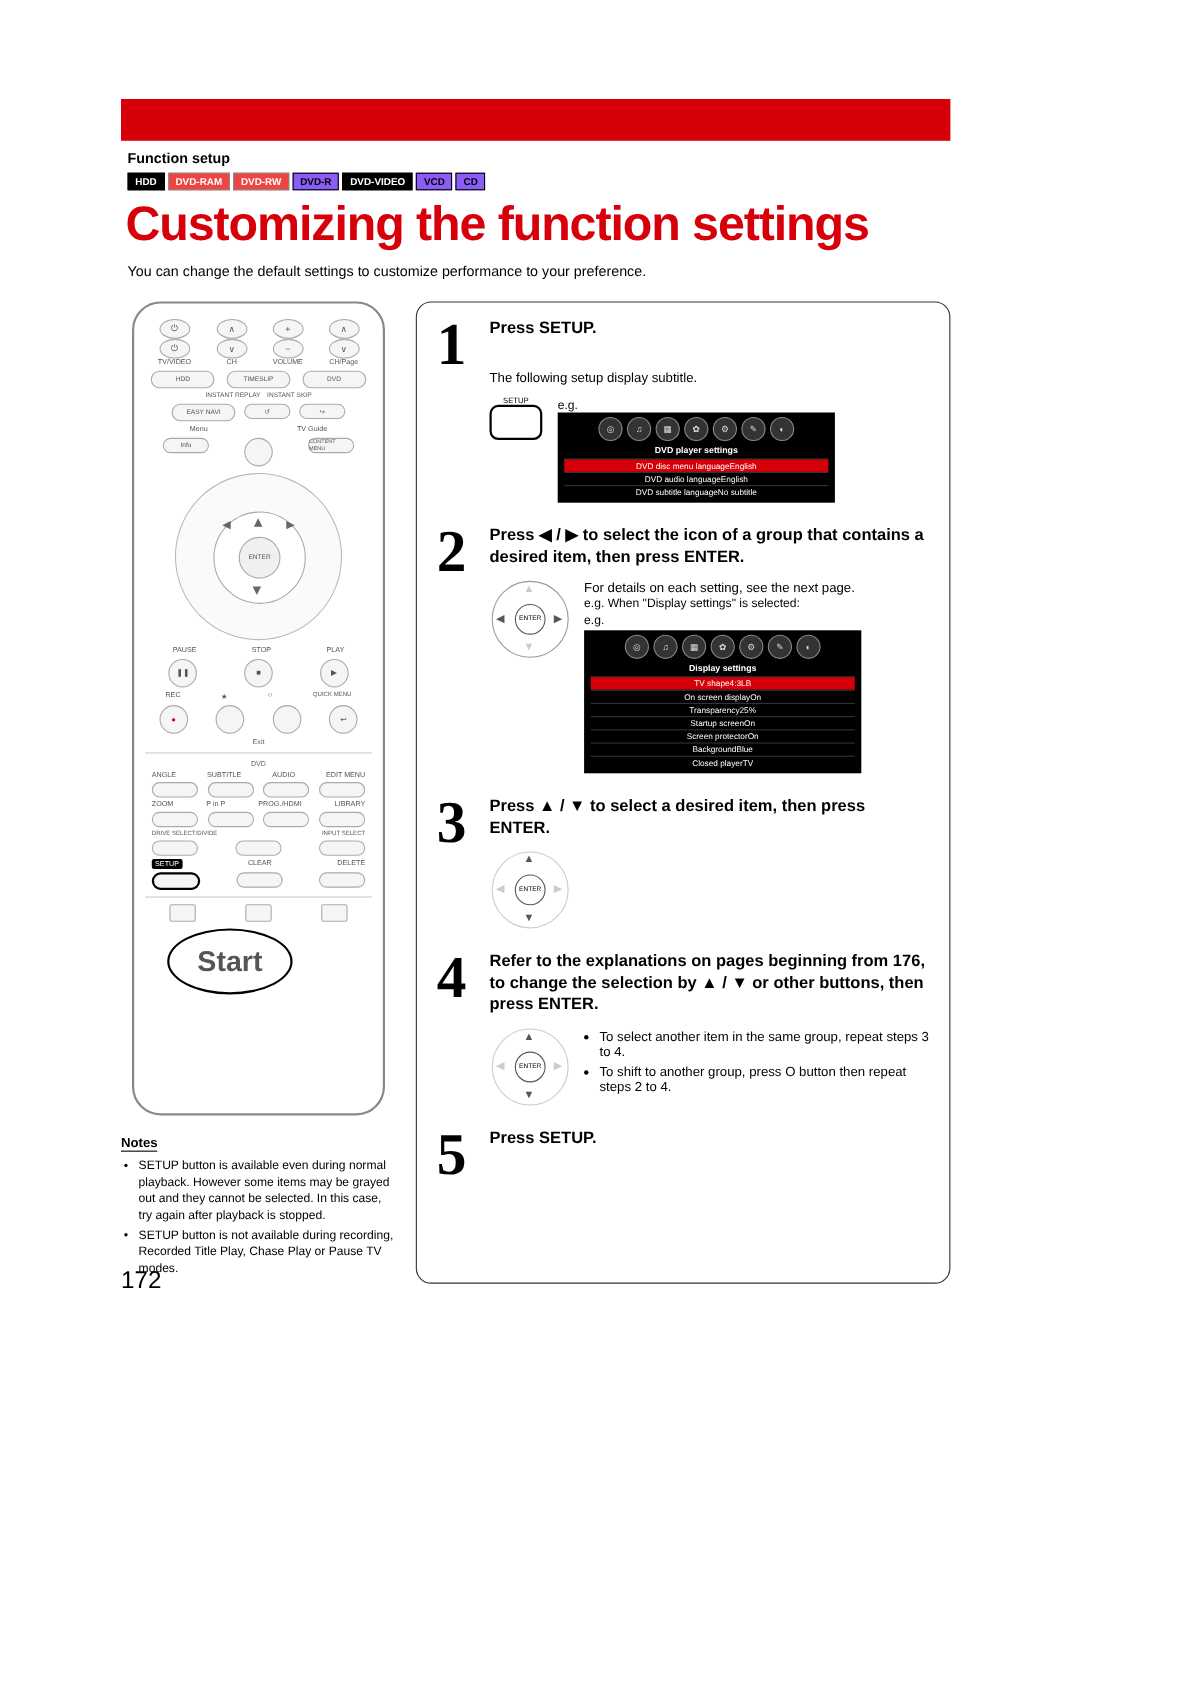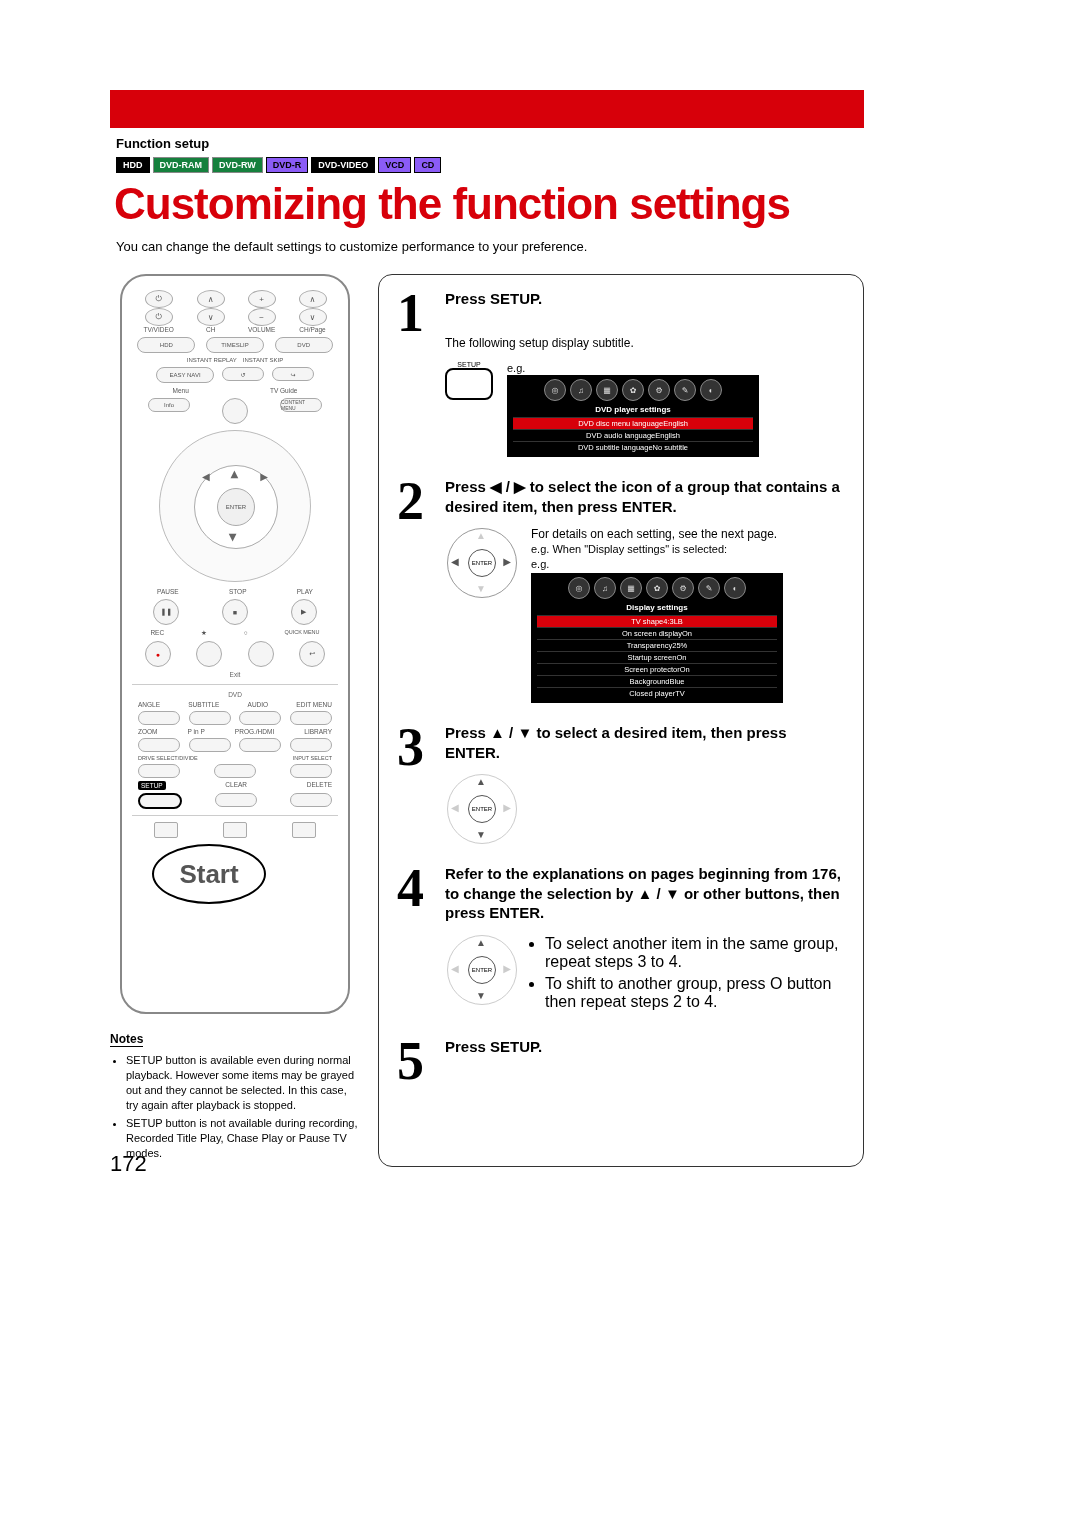--- a/index.html
+++ b/index.html
@@ -37,21 +37,21 @@
     padding: 2px 6px;
     border: 1px solid #000;
     background: #8b5cf6;
     color: #000;
   }
   .fmt.dark {
     background: #000;
     color: #fff;
   }
   .fmt.grey {
-    background: #15803d;
+    background: #ef4444;
     color: #fff;
     border-color: #888;
   }
   .title {
     color: #d7000a;
     font-weight: 900;
     font-size: 44px;
     letter-spacing: -1px;
     margin: 6px 0 10px 4px;
   }
@@ -155,21 +155,21 @@
   .osd {
     background:#000; color:#fff; font-size:8px; width:240px; padding:4px 6px;
   }
   .osd-icons { display:flex; gap:4px; margin-bottom:4px; justify-content:center;}
   .osd-icon { width:20px;height:20px;border-radius:50%;background:#333;border:1px solid #888; display:flex;align-items:center;justify-content:center;font-size:8px;color:#ddd;}
   .osd-header { text-align:center; font-weight:bold; font-size:8px; margin:2px 0 3px 0;}
   .osd-row { display:flex; justify-content:center; border-top:1px solid #333; padding:1px 0; font-size:7.5px;}
   .osd-row.sel { background:#d7000a;}
   .eg { font-size:11px; margin-bottom:3px;}
   .text12 { font-size:12px; line-height:1.4;}
-  .bullets li { margin-bottom:4px; font-size:16px;}
+  .bullets li { margin-bottom:4px; font-size:12px;}
   ul.bullets { padding-left:14px; margin:2px 0;}
   .pagenum {
     position:absolute;
     left: 110px;
     bottom: 30px;
     font-weight:normal;
     font-size:22px;
   }
   .remote .grid4 { display:flex; justify-content:space-between; padding:0 6px; margin:3px 0;}
   .remote .lbl7 { font-size:6.5px; color:#555;}

